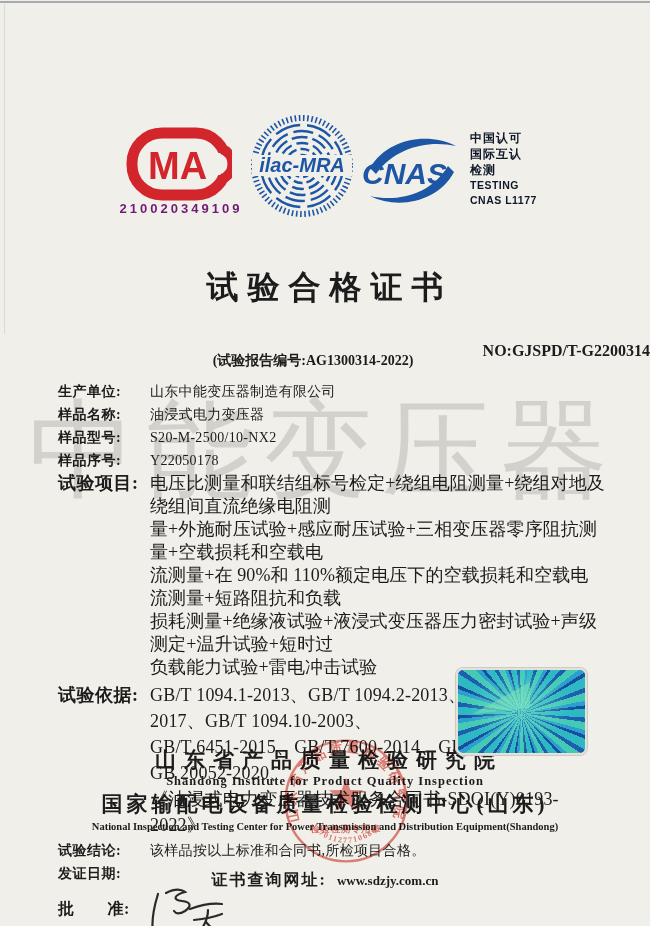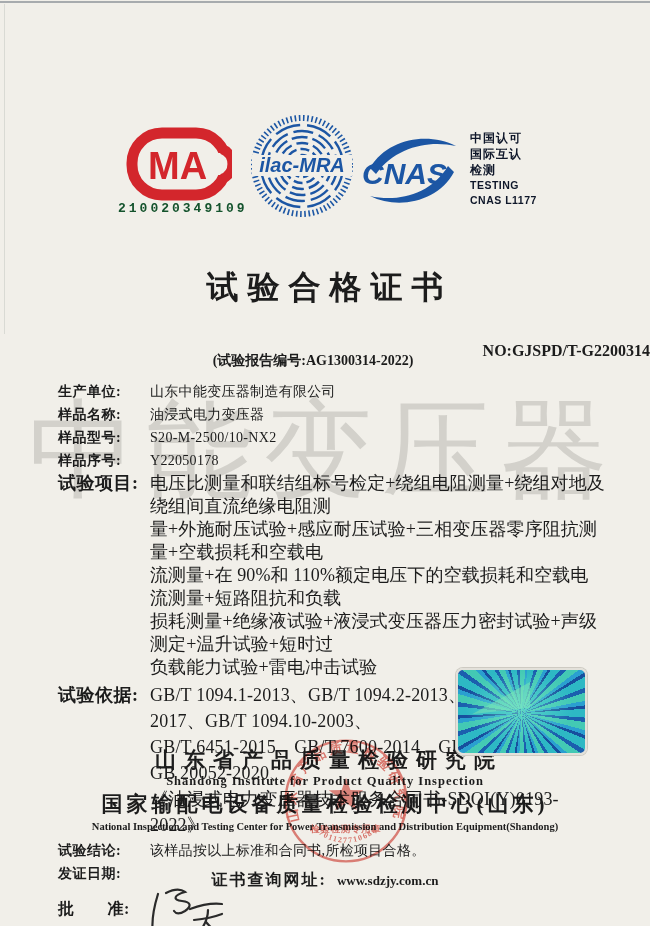--- a/index.html
+++ b/index.html
@@ -16,22 +16,22 @@
   .watermark{
     position:absolute;top:378px;left:28px;width:640px;
     font-size:108px;letter-spacing:10px;white-space:nowrap;
     color:#8f8e89;opacity:.30;z-index:0;font-weight:400;
   }
 
   
   .logos{position:absolute;top:0;left:0;width:650px;z-index:2;}
   .cma-svg{position:absolute;left:126px;top:125px;}
   .cma-number{
-    position:absolute;left:118px;top:201px;width:126px;
-    color:#14532d;font-family:Liberation Mono, monospace;
+    position:absolute;left:118px;top:201px;width:126px;text-align:center;
+    color:#701a75;font-family:Liberation Sans, sans-serif;
     font-weight:bold;font-size:13px;letter-spacing:3px;
   }
   .ilac-svg{position:absolute;left:250px;top:114px;}
   .cnas-svg{position:absolute;left:362px;top:132px;}
   .cnas-text{
     position:absolute;left:470px;top:130px;color:#0f172a;
     font-family:"Liberation Sans","DejaVu Sans",sans-serif;font-weight:bold;
   }
   .cnas-text .cjk{font-size:12px;line-height:16px;letter-spacing:1px;}
   .cnas-text .lat{font-size:10.5px;line-height:15px;letter-spacing:.5px;}

